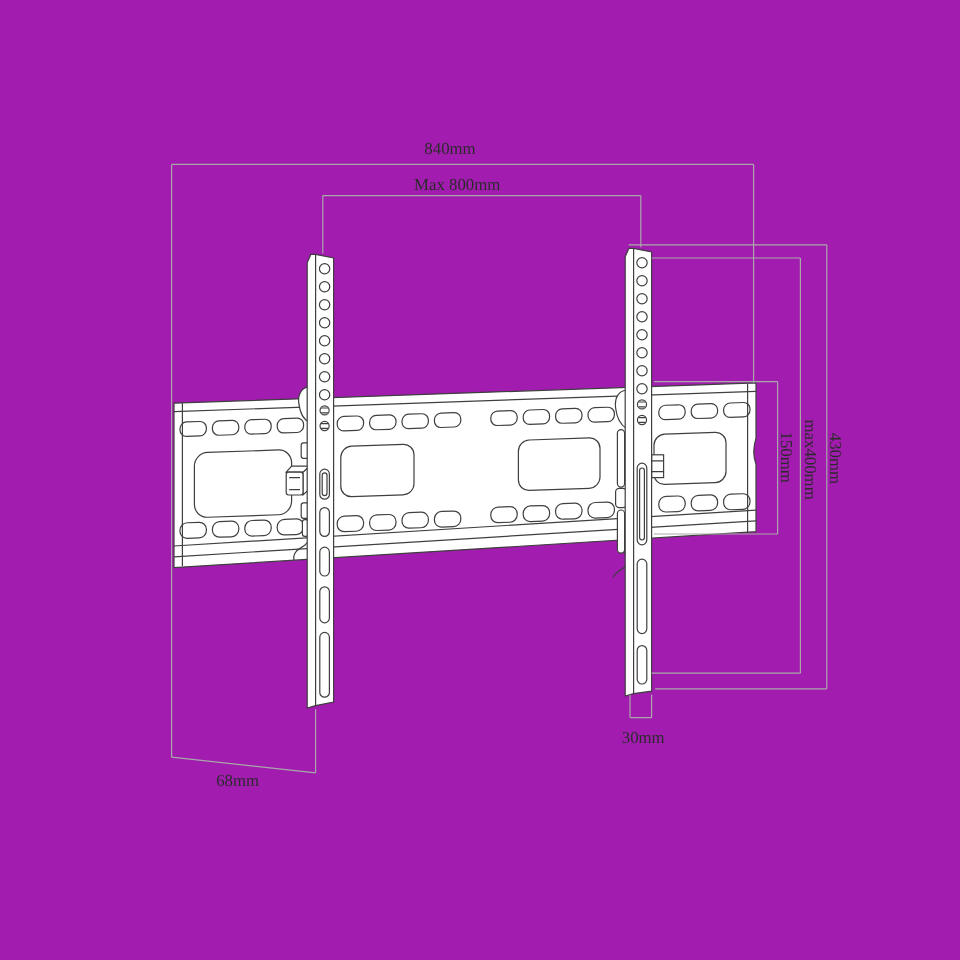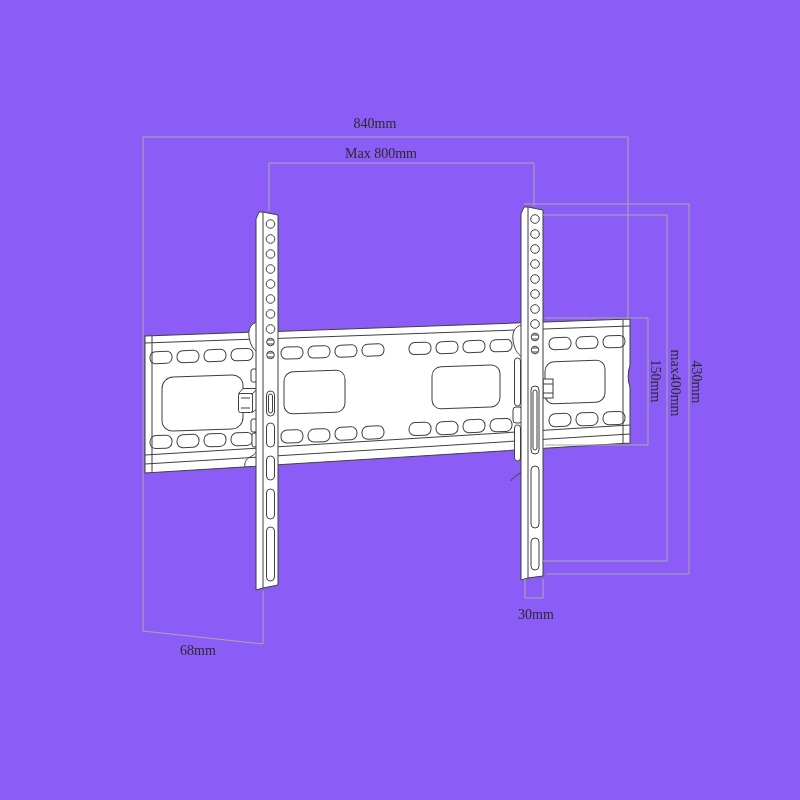--- a/index.html
+++ b/index.html
@@ -1,16 +1,16 @@
 <!DOCTYPE html>
 <html><head>
 <meta charset="utf-8">
 <style>
   html,body{margin:0;padding:0;background:#fff;}
-  .stage{position:relative;width:800px;height:800px;background:#8b5cf6;overflow:hidden;
+  .stage{position:relative;width:800px;height:800px;background:#a21caf;overflow:hidden;
          font-family:"Liberation Serif", serif;}
   svg{display:block;}
   text{font-family:"Liberation Serif", serif;font-size:14px;fill:#2b2b2b;}
   .part{stroke:#3f3f3f;stroke-width:1;fill:#fff;}
   .partline{stroke:#3f3f3f;stroke-width:1;fill:none;}
   .dim{stroke:#a9a9a9;stroke-width:1;fill:none;}
 </style>
 </head>
 <body>
 

